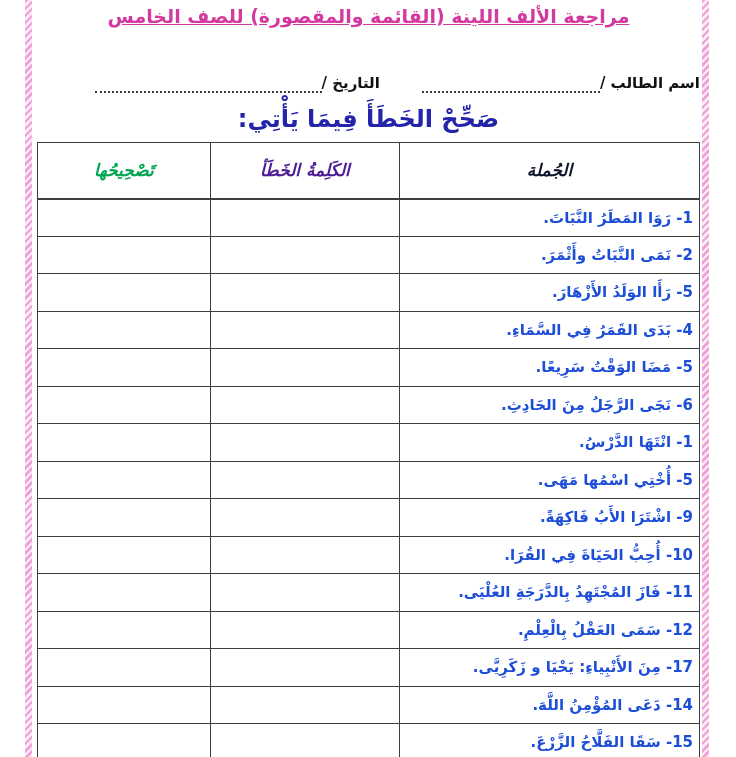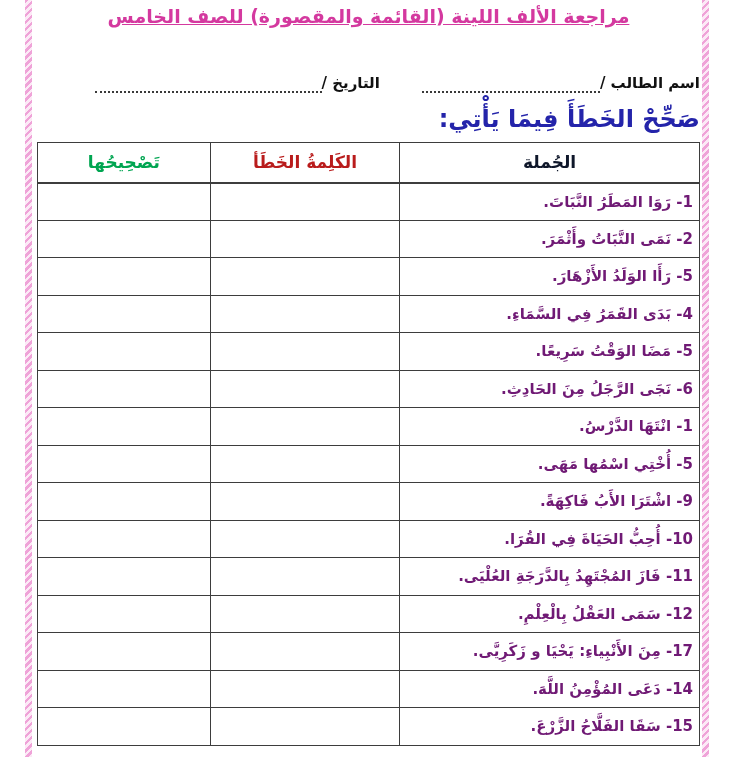--- a/index.html
+++ b/index.html
@@ -42,56 +42,57 @@
     line-height:20px;
     color:#111;
   }
   .meta-label { white-space:nowrap; }
   .meta-label.date { margin-right:42px;margin-top:28px; }
   .dots { border-bottom:2px dotted #3a3a3a; height:13px; }
   .dots-name { width:178px; }
   .dots-date { flex:1; }
 
   .instruction {
-    text-align:right;
+    text-align:center;
     font-size:24px;
     line-height:32px;
     font-weight:bold;
     color:#2424aa;
     margin-top:10px;
   }
 
   table.worksheet-table {
     width:100%;
     border-collapse:collapse;
     table-layout:fixed;
     margin-top:7px;
   }
   .worksheet-table th, .worksheet-table td {
     border:1.6px solid #3d3d3d;
   }
   .worksheet-table thead th {
-    height:40px;
+    height:56px;
     font-size:17px;
     font-weight:bold;
     text-align:center;
     vertical-align:middle;
     border-bottom-width:2.2px;
     background:#ffffff;
+    font-style:italic;
   }
   th.col-sentence   { width:45.3%; color:#0f172a; }
-  th.col-wrong      { width:28.6%; color:#b91c1c;margin-left:41px; }
+  th.col-wrong      { width:28.6%; color:#4c1d95;margin-left:41px; }
   th.col-correction { width:26.1%; color:#00a551; }
 
   .worksheet-table tbody td { height:37.5px; vertical-align:middle; }
   td.cell-sentence {
     padding:0 6px;
     font-size:15px;
     font-weight:bold;
-    color:#701a75;
+    color:#1d4ed8;
     text-align:right;
     white-space:nowrap;
     overflow:hidden;
   }
   td.cell-answer { background:#ffffff; }
 </style>
 </head>
 <body>
 
 <div class="pink-border left"></div>

